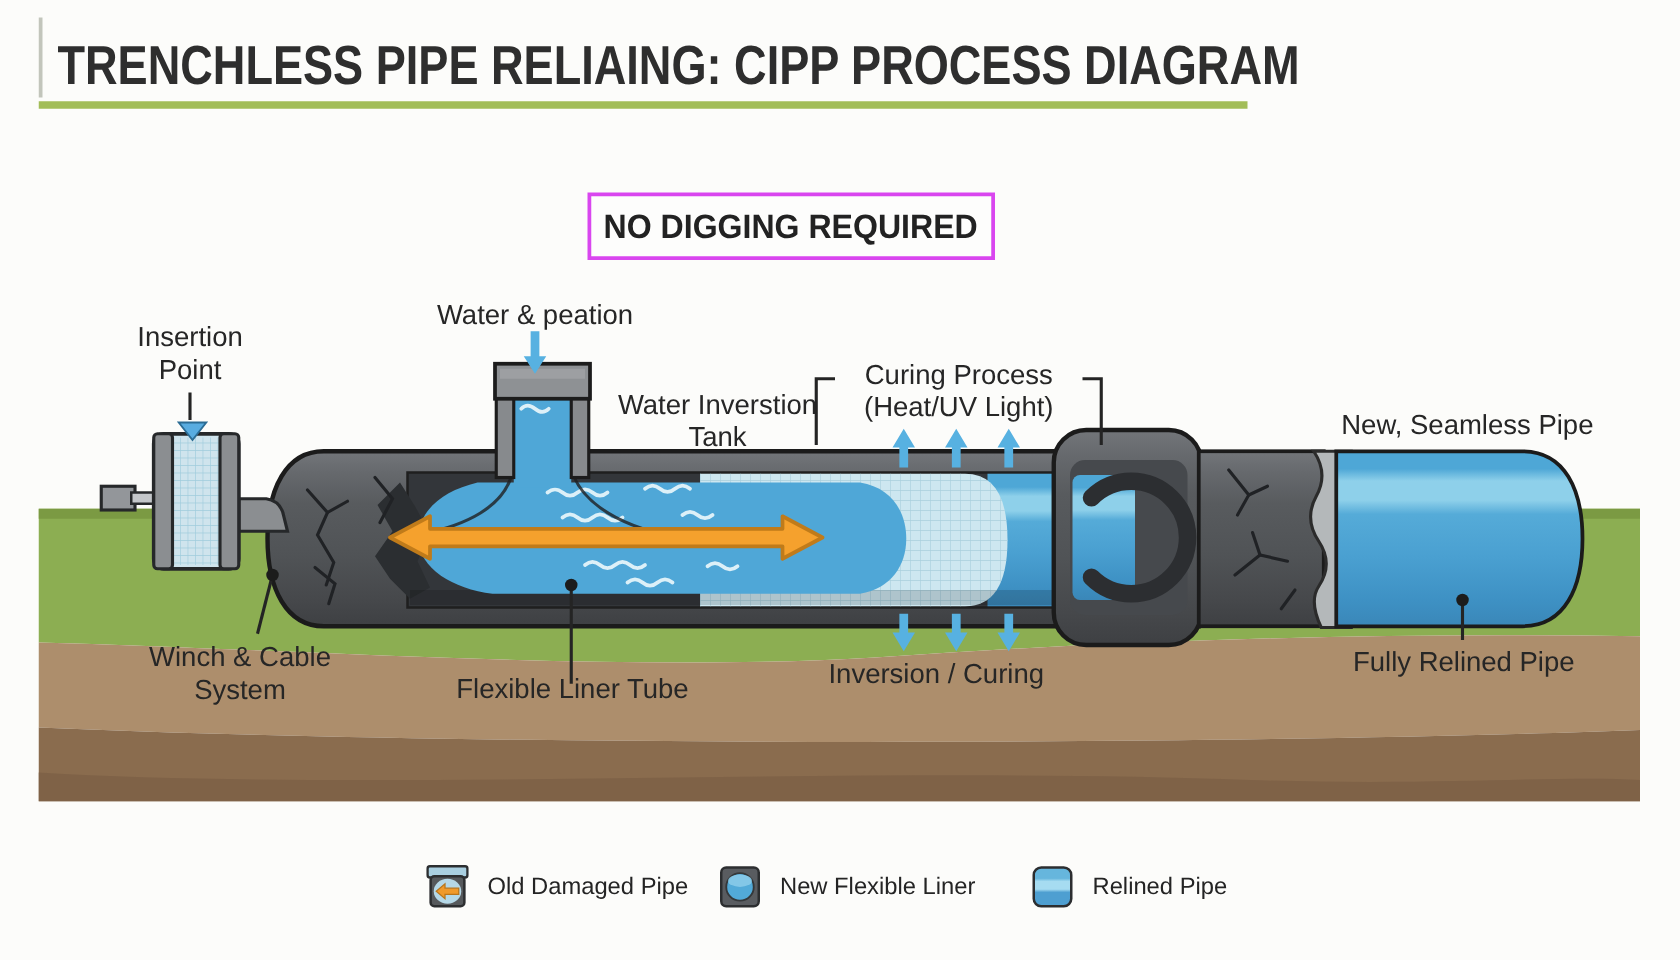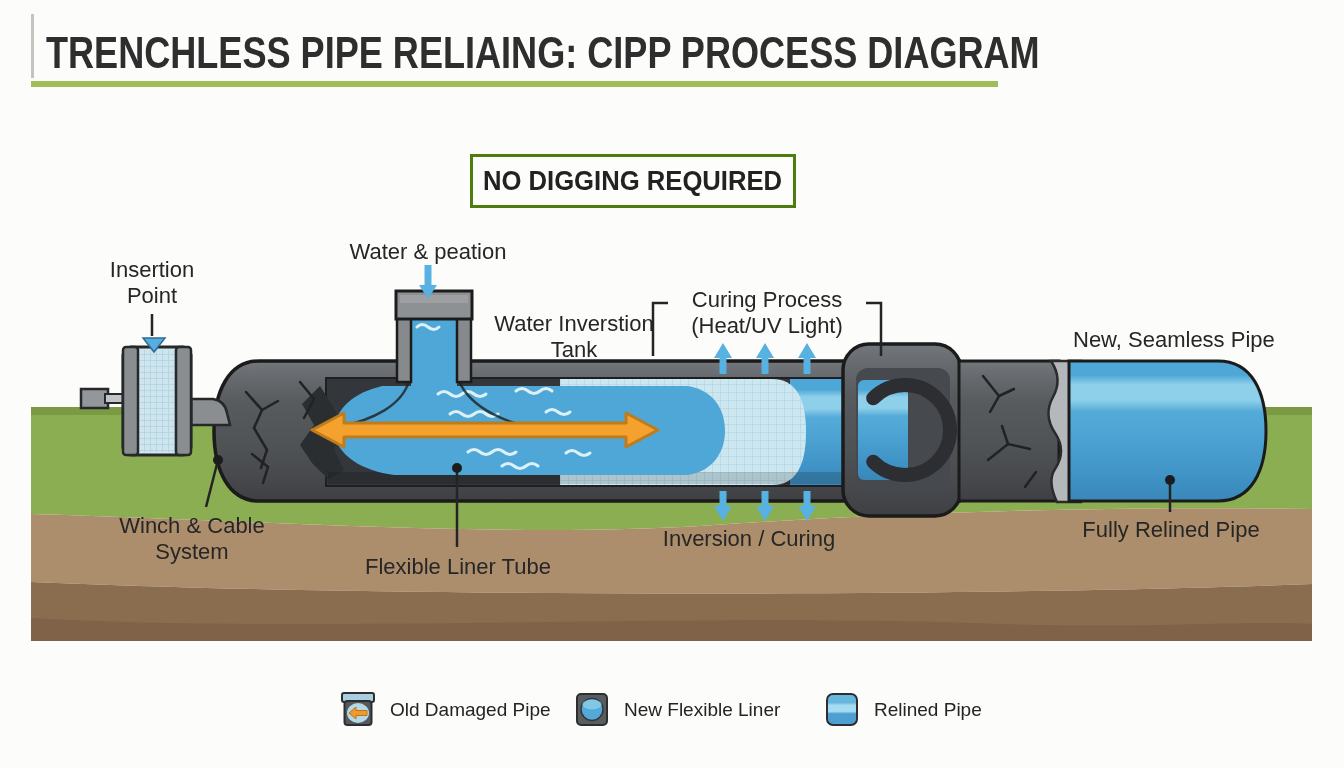--- a/index.html
+++ b/index.html
@@ -3,21 +3,21 @@
 <meta charset="utf-8">
 <style>
   html,body{margin:0;padding:0;background:#ffffff;}
   #stage{position:relative;width:1344px;height:768px;background:#fcfcfa;overflow:hidden;
          font-family:"Liberation Sans","DejaVu Sans",sans-serif;color:#282828;}
   .abs{position:absolute;}
   #page-title{left:46px;top:28px;font-size:44px;font-weight:700;color:#2e2e2e;
       transform:scaleX(.82);transform-origin:left top;white-space:nowrap;letter-spacing:0px;}
   #title-underline{left:31px;top:81px;width:967px;height:6px;background:#a2bd58;}
   #title-left-rule{left:31px;top:14px;width:3px;height:64px;background:#c2c5bb;}
-  #banner-box{left:470px;top:154px;width:320px;height:48px;border:3px solid #4d7c0f;background:#fdfdfc;
+  #banner-box{left:470px;top:154px;width:320px;height:48px;border:3px solid #d946ef;background:#fdfdfc;
       display:flex;align-items:center;justify-content:center;}
   #banner-text{font-size:27px;font-weight:600;color:#222;transform:scaleX(.95);white-space:nowrap;}
   .callout{font-size:22px;line-height:1.2;text-align:center;color:#262626;}
   .nowrap{white-space:nowrap;}
   .legend-item{display:flex;align-items:center;gap:15px;height:36px;}
   .legend-label{font-size:19px;color:#242424;white-space:nowrap;}
   svg{display:block;}
 </style>
 </head>
 <body>
@@ -175,21 +175,21 @@
   <div class="abs" id="banner-box">
     <span id="banner-text">NO DIGGING REQUIRED</span>
   </div>
 
   <div class="abs callout" style="left:102px;top:257px;width:100px;text-align:center;">Insertion Point</div>
   <div class="abs callout nowrap" style="left:338px;top:239px;width:180px;">Water &amp; peation</div>
   <div class="abs callout" style="left:494px;top:311px;width:160px;">Water Inverstion Tank</div>
   <div class="abs callout" style="left:662px;top:287px;width:210px;">Curing Process (Heat/UV Light)</div>
   <div class="abs callout nowrap" style="left:1073px;top:327px;width:195px;">New, Seamless Pipe</div>
   <div class="abs callout" style="left:117px;top:513px;width:150px;">Winch &amp; Cable System</div>
-  <div class="abs callout nowrap" style="left:363px;top:554px;width:190px;">Flexible Liner Tube</div>
+  <div class="abs callout nowrap" style="left:363px;top:538px;width:190px;">Flexible Liner Tube</div>
   <div class="abs callout nowrap" style="left:654px;top:526px;width:190px;">Inversion / Curing</div>
   <div class="abs callout nowrap" style="left:1076px;top:517px;width:190px;">Fully Relined Pipe</div>
 
   <div class="abs legend-item" style="left:341px;top:692px;">
     <svg width="34" height="36" viewBox="0 0 34 36">
       <rect x="1" y="1" width="32" height="9" rx="2" fill="#a9cfe0" stroke="#2c2e30" stroke-width="2"></rect>
       <rect x="3.5" y="9" width="27" height="24" rx="3" fill="#56595c" stroke="#2c2e30" stroke-width="2"></rect>
       <ellipse cx="17" cy="21" rx="11" ry="10" fill="#b5d8e7"></ellipse>
       <path d="M8,21 l7,-6 v3.5 h11 v5 h-11 v3.5 z" fill="#f09a2b" stroke="#b9761c" stroke-width="1"></path>
     </svg>

